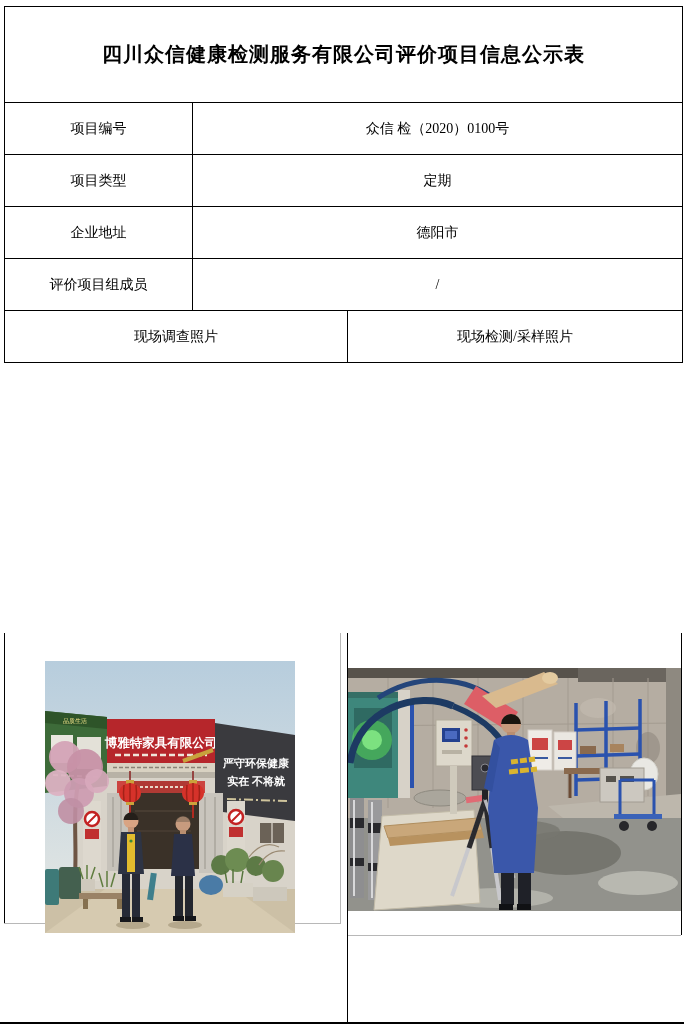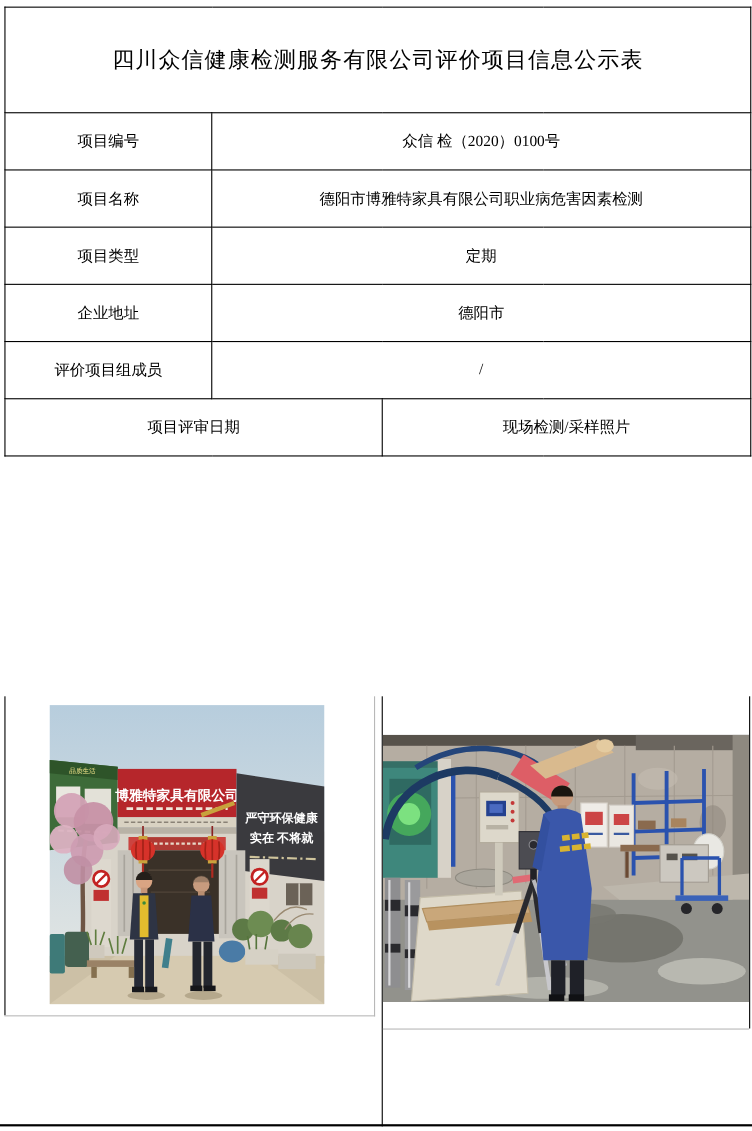--- a/index.html
+++ b/index.html
@@ -10,21 +10,21 @@
   }
   table.grid{
     position:absolute;left:4px;top:6px;width:678px;
     border-collapse:collapse;table-layout:fixed;
   }
   table.grid td{
     border:1px solid #000;text-align:center;vertical-align:middle;
     font-size:14px;padding:0;overflow:hidden;white-space:nowrap;
   }
   .c1{width:188px}.c2{width:155px}.c3{width:146px}.c4{width:189px}
-  tr.r-title td{height:95px;font-size:20px;font-weight:normal;letter-spacing:1px;}
+  tr.r-title td{height:95px;font-size:20px;font-weight:bold;letter-spacing:1px;}
   tr.r td{height:51px;margin-left:20px;}
   .photo-zone{position:absolute;left:0;top:633px;width:684px;height:395px;background:#fff;}
   .pz-line{position:absolute;background:#000;}
   .pz-gray{position:absolute;background:#b8b8b8;}
   .photo{position:absolute;line-height:0;}
 </style>
 </head>
 <body>
 
 <div class="sheet">
@@ -38,53 +38,49 @@
       </colgroup>
     <tbody>
       <tr class="r-title">
         <td colspan="4">四川众信健康检测服务有限公司评价项目信息公示表</td>
       </tr>
       <tr class="r">
         <td>项目编号</td>
         <td colspan="3">众信 检（2020）0100号</td>
       </tr>
       <tr class="r">
-        <td>项目名称</td>
-        <td colspan="3">德阳市博雅特家具有限公司职业病危害因素检测</td>
-      </tr>
-      <tr class="r">
         <td>项目类型</td>
         <td colspan="3">定期</td>
       </tr>
       <tr class="r">
         <td>企业地址</td>
         <td colspan="3">德阳市</td>
       </tr>
       <tr class="r">
         <td>评价项目组成员</td>
         <td colspan="3">/</td>
       </tr>
       <tr class="r">
-        <td colspan="2">项目评审日期</td>
+        <td colspan="2">现场调查照片</td>
         <td colspan="2">现场检测/采样照片</td>
       </tr>
     </tbody>
   </table>
 
   <div class="photo-zone">
 
     <div class="pz-line" style="left:4px;top:0;width:1px;height:290px;"></div>
     <div class="pz-line" style="left:347px;top:0;width:1px;height:391px;"></div>
     <div class="pz-line" style="left:681px;top:0;width:1px;height:302px;"></div>
     <div class="pz-gray" style="left:4px;top:290px;width:337px;height:1px;"></div>
     <div class="pz-gray" style="left:340px;top:0;width:1px;height:291px;"></div>
     <div class="pz-gray" style="left:348px;top:302px;width:333px;height:1px;"></div>
     <div class="pz-line" style="left:0;top:389px;width:684px;height:2px;"></div>
 
-    <div class="photo" style="left:45px;top:8px;width:250px;height:272px;">
+    <div class="photo" style="left:45px;top:28px;width:250px;height:272px;">
       <svg width="250" height="272" viewBox="0 0 250 272" xmlns="http://www.w3.org/2000/svg">
         <defs>
           <linearGradient id="sky" x1="0" y1="0" x2="0" y2="1">
             <stop offset="0" stop-color="#b7cddd"></stop>
               <stop offset="1" stop-color="#e8e9e4"></stop>
           </linearGradient>
         </defs>
         <rect width="250" height="272" fill="url(#sky)"></rect>
         <rect x="30" y="115" width="220" height="120" fill="#d8d3c9"></rect>
 

